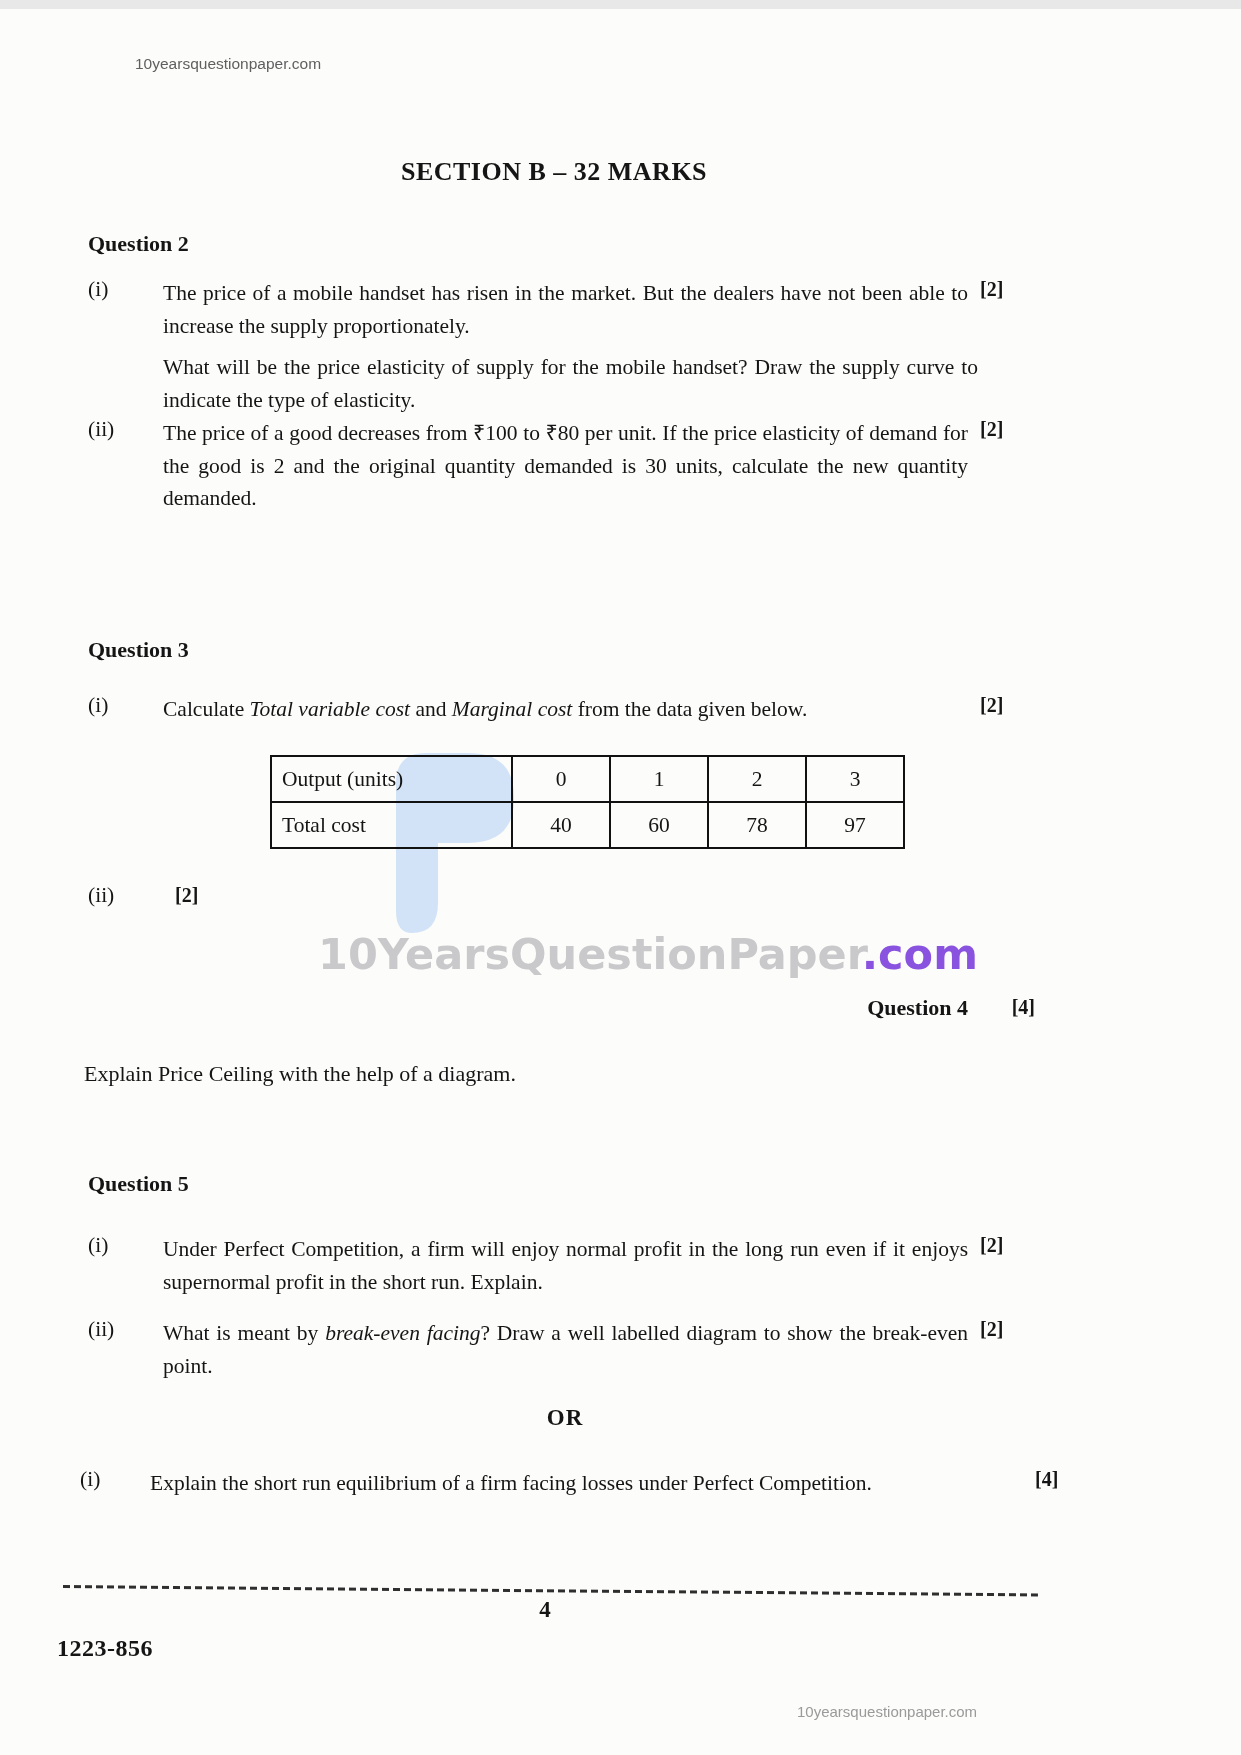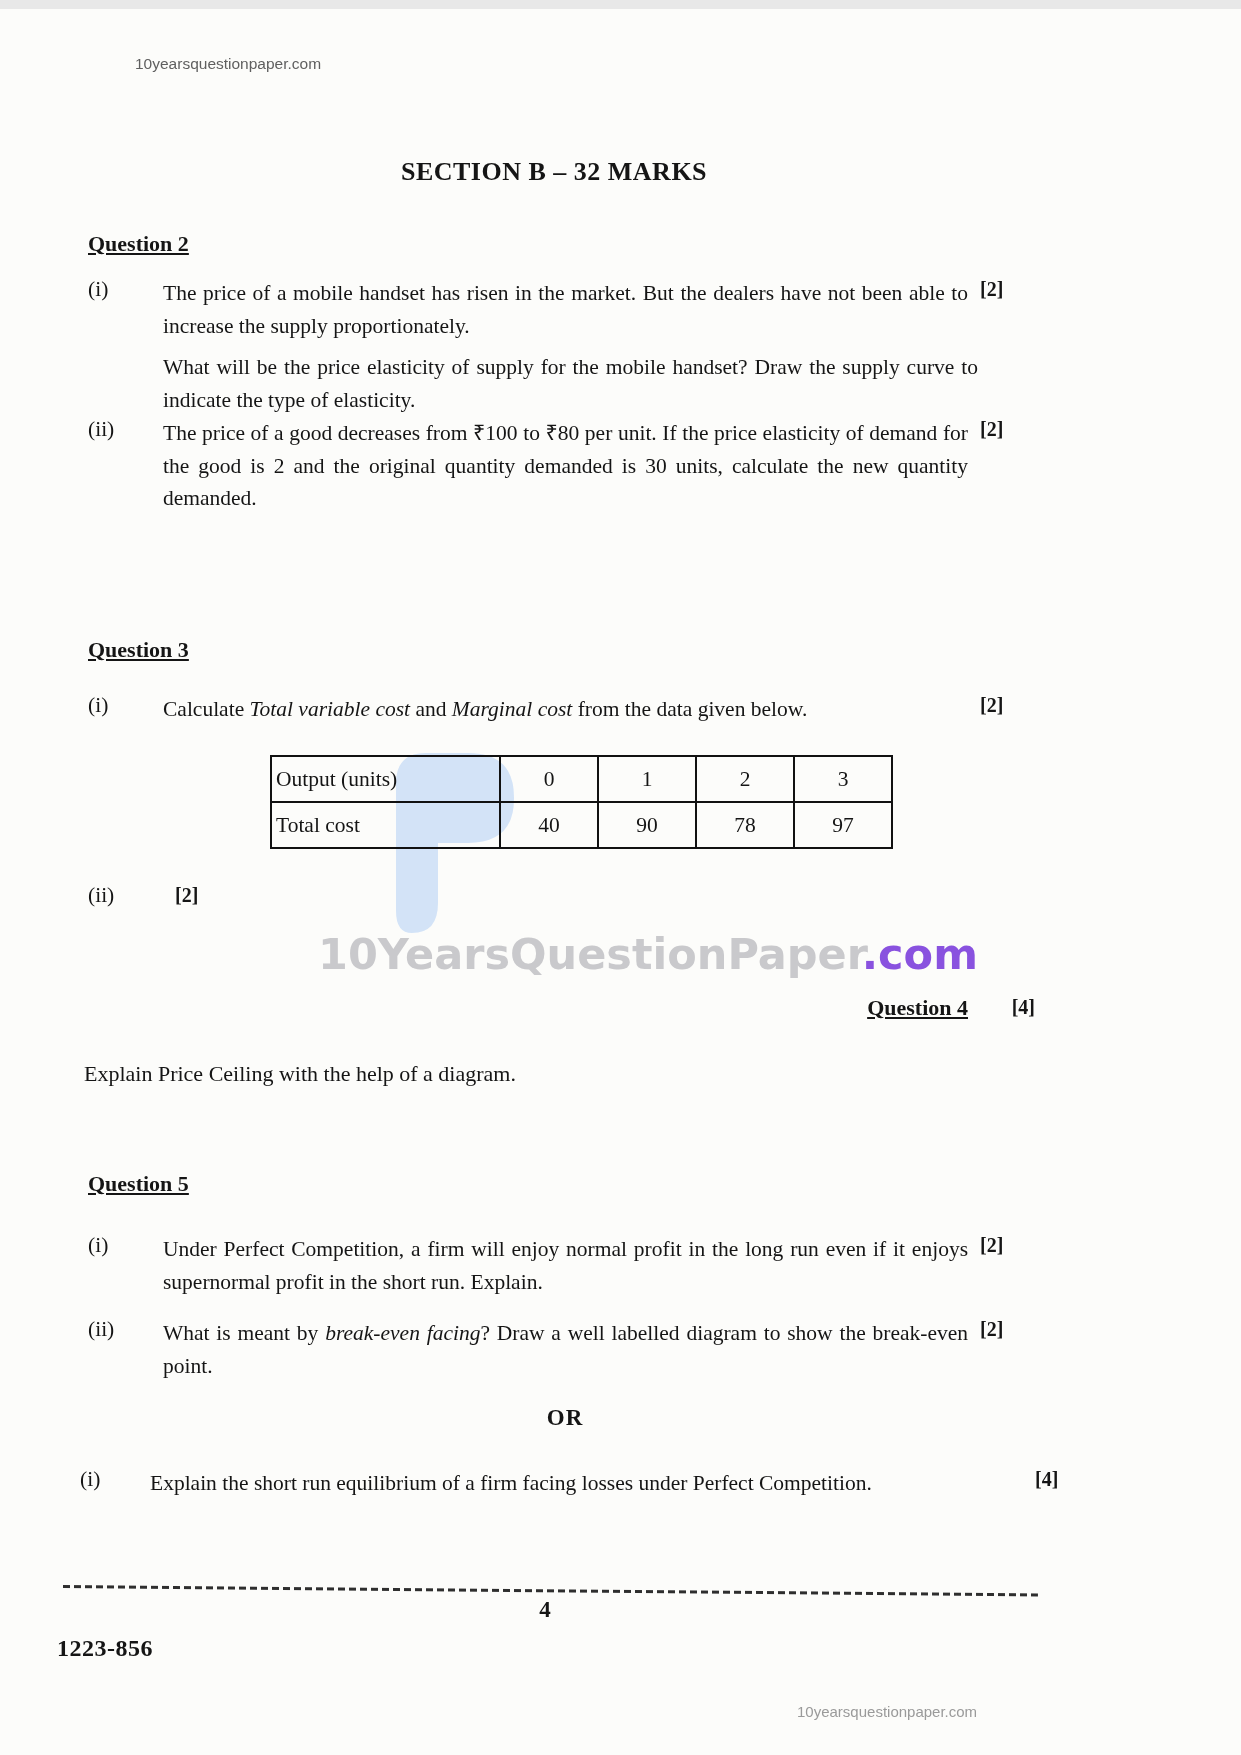--- a/index.html
+++ b/index.html
@@ -17,31 +17,31 @@
   .wm-top-site{left:135px;top:46px;font-family:"Liberation Sans",sans-serif;font-size:15.5px;color:#5f5f5f;}
   .wm-paper{left:524px;top:826px;font-family:"DejaVu Sans",sans-serif;font-weight:700;font-size:70px;letter-spacing:2px;color:#b5b9be;opacity:.8;}
   .wm-site-big{left:318px;top:920px;font-family:"DejaVu Sans",sans-serif;font-weight:700;font-size:43px;color:#bdbdc1;opacity:.8;white-space:nowrap;}
   .wm-site-big .dotcom{color:#6d28d9;}
   .wm-logo{left:396px;top:744px;opacity:.9;}
   .wm-bottom-site{left:797px;top:1694px;font-family:"Liberation Sans",sans-serif;font-size:15px;color:#9a9a9a;}
   
   .content{position:absolute;inset:0;z-index:2;}
   .abs{position:absolute;}
   .section-title{left:0;top:148px;width:1108px;text-align:center;font-size:26px;font-weight:700;letter-spacing:.5px;}
-  .q-title{font-size:22px;font-weight:700;text-decoration:underline;}
+  .q-title{font-size:22px;font-weight:700;}
   .q-row{display:flex;left:88px;width:947px;}
   .q-label{flex:0 0 75px;font-size:21.5px;}
   .q-body{flex:1;font-size:21.5px;line-height:1.52;text-align:justify;}
   .q-body.single{text-align:left;}
   .q-marks{flex:0 0 55px;padding-left:12px;font-weight:700;font-size:20px;padding-top:1px;white-space:nowrap;}
   .para{font-size:21.5px;line-height:1.52;text-align:justify;}
   .it{font-style:italic;}
   
   .cost-table{border-collapse:collapse;background:transparent;}
-  .cost-table td{border:2.5px solid #111;font-size:21.5px;height:44px;padding:0 4px;}
+  .cost-table td{border:2.5px solid #111;font-size:21.5px;height:44px;padding:0 10px;}
   .cost-table td.lab{width:219px;text-align:left;}
   .cost-table td.num{width:96px;text-align:center;padding:0;}
   .q4-head{display:flex;left:88px;width:947px;}
   .q4-head .t{flex:1;}
   .or-line{left:0;top:1396px;width:1130px;text-align:center;font-size:23px;font-weight:700;letter-spacing:1px;}
   .sep{left:63px;top:1576px;width:975px;height:3px;
        background:repeating-linear-gradient(90deg,#2e2e2e 0 7px,transparent 7px 11px);
        transform:rotate(.5deg);transform-origin:left center;}
   .page-num{left:0;top:1588px;width:1090px;text-align:center;font-size:23px;font-weight:700;}
   .paper-code{left:57px;top:1626px;font-size:24px;font-weight:700;letter-spacing:.5px;}
@@ -95,21 +95,21 @@
           <tr>
         <td class="lab">Output (units)</td>
         <td class="num">0</td>
         <td class="num">1</td>
         <td class="num">2</td>
         <td class="num">3</td>
       </tr>
       <tr>
         <td class="lab">Total cost</td>
         <td class="num">40</td>
-        <td class="num">90</td>
+        <td class="num">60</td>
         <td class="num">78</td>
         <td class="num">97</td>
       </tr>
     </tbody>
       </table>
 
     <div class="abs q-row" style="top:874px;">
       <div class="q-label">(ii)</div>
       <div class="q-marks">[2]</div>
     </div>

